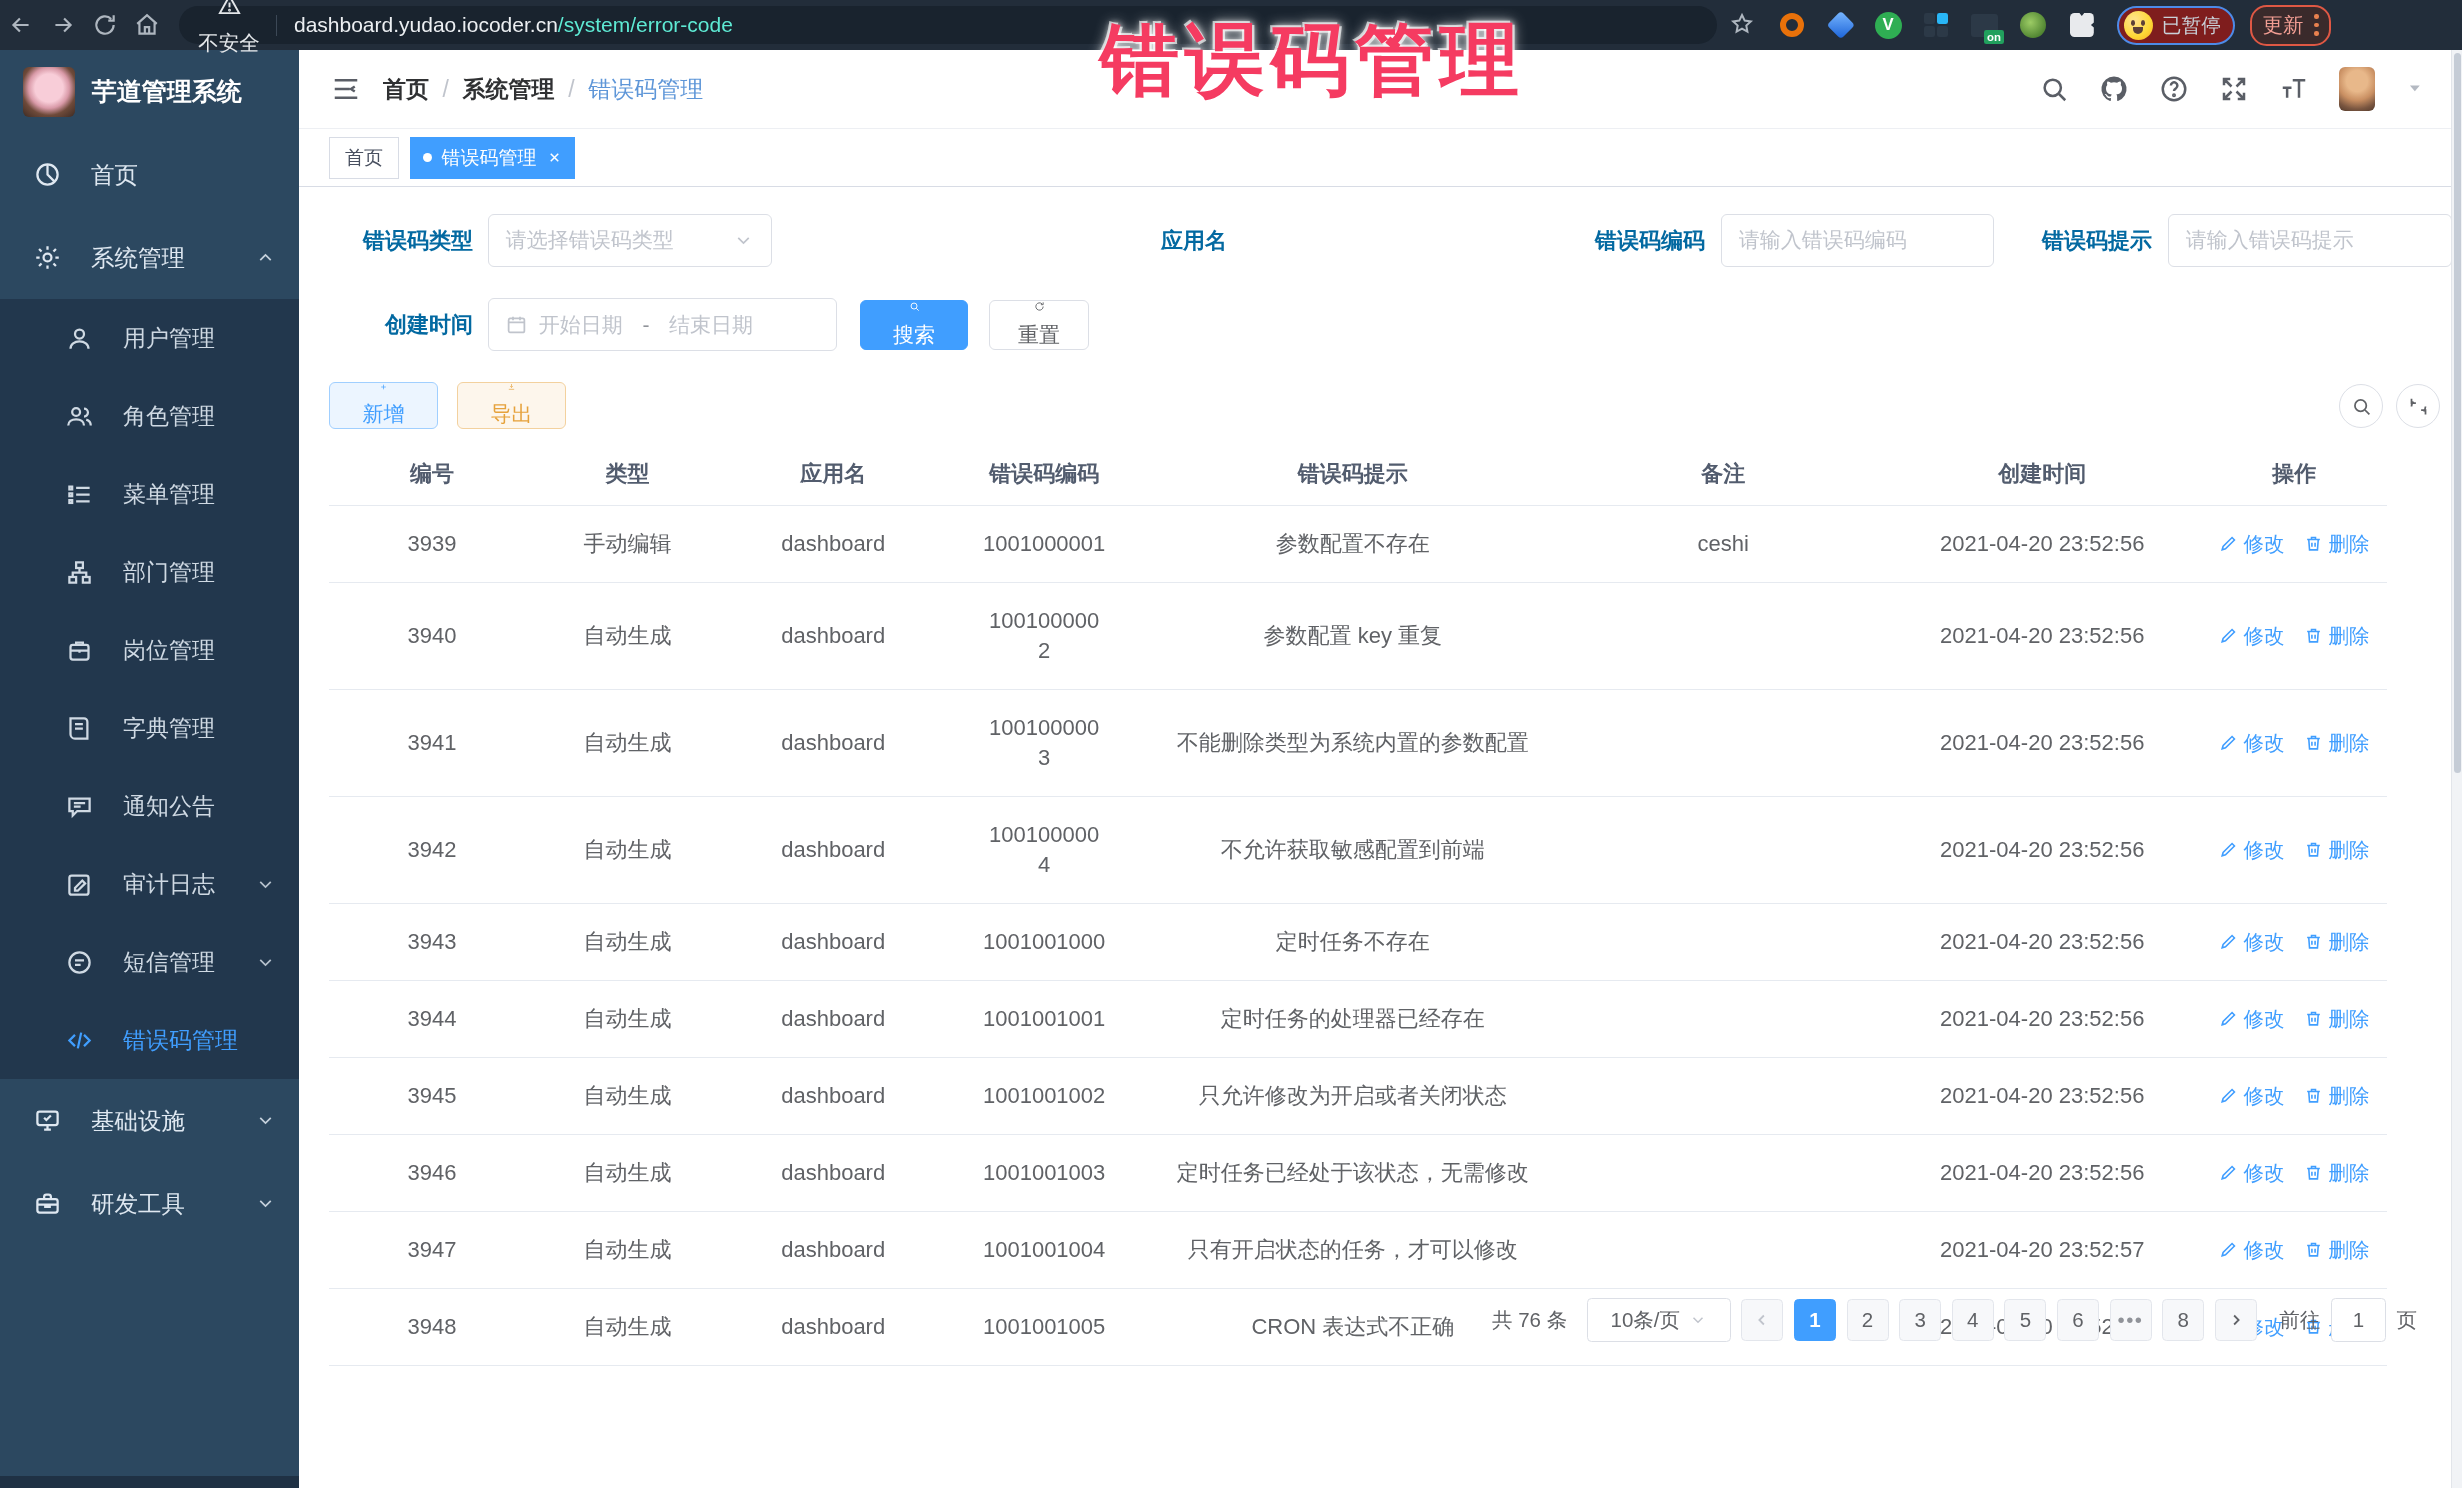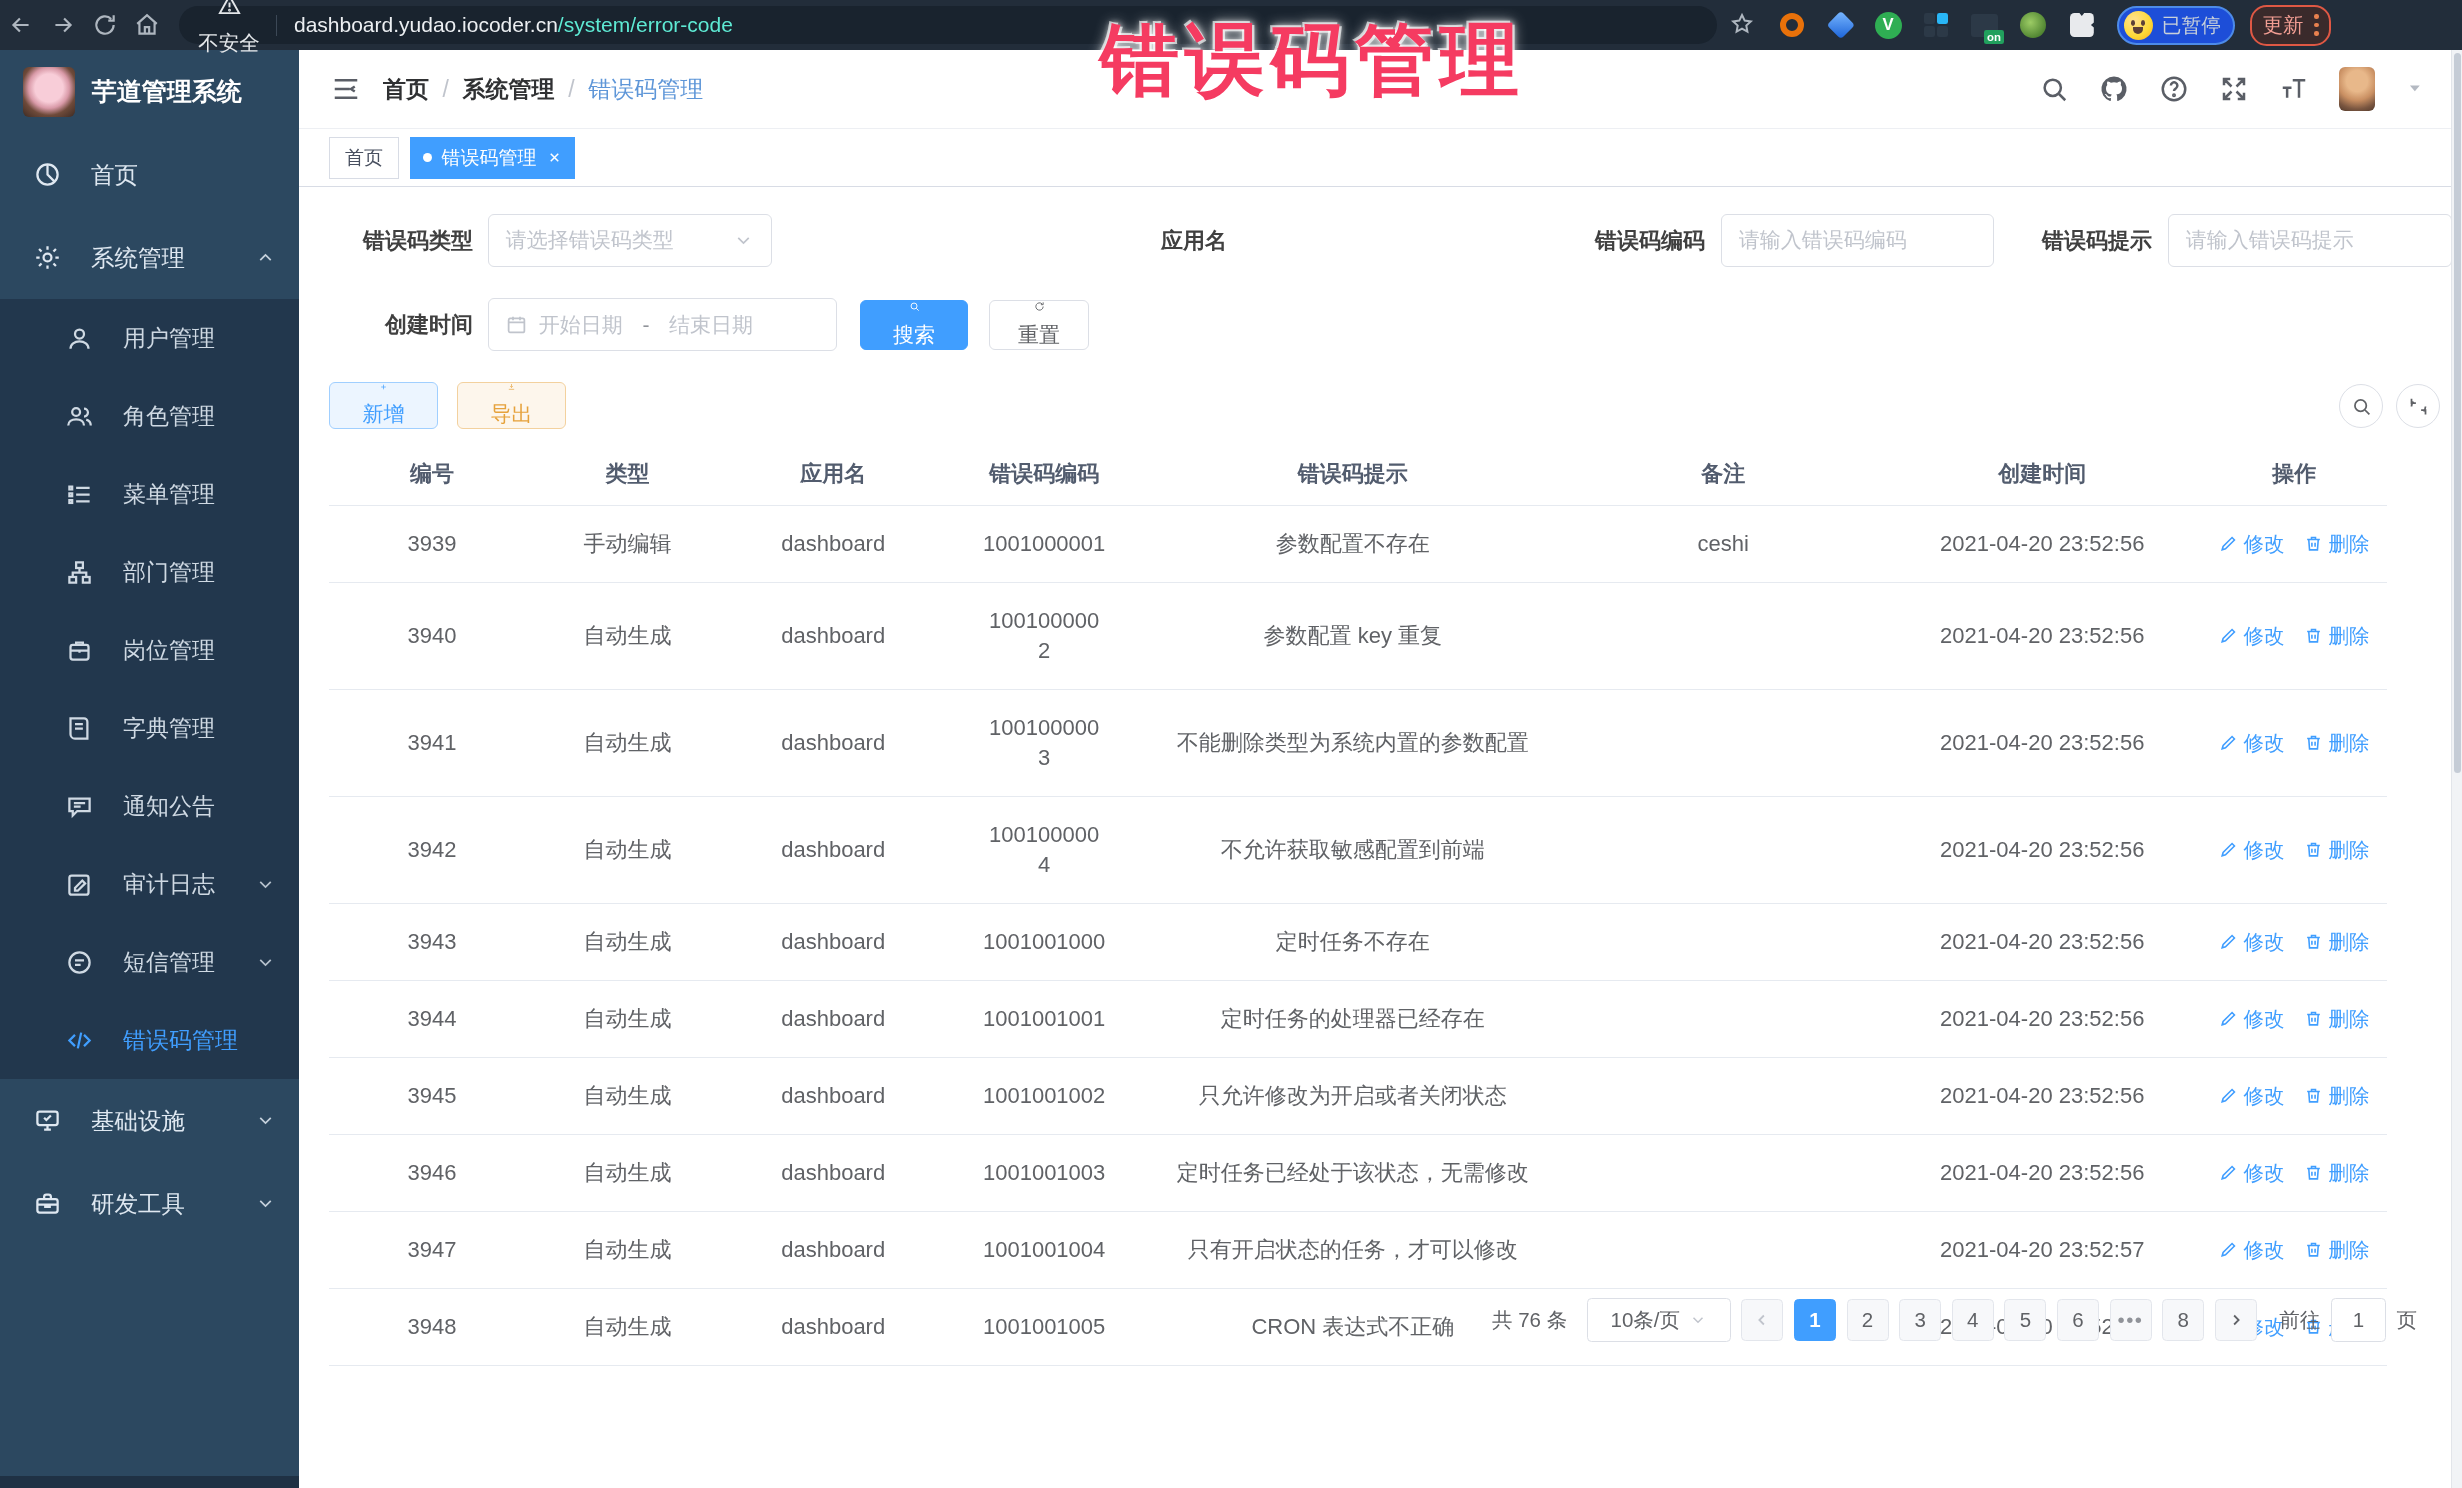--- a/index.html
+++ b/index.html
@@ -33,21 +33,21 @@
   .ext-donut{width:24px;height:24px;border:6.8px solid #e8710a;border-radius:50%;}
   .ext-gem{width:19.7px;height:19.7px;background:linear-gradient(135deg,#7ab8ff,#1a62d8);transform:rotate(45deg);border-radius:3.8px;}
   .ext-green{width:27px;height:27px;background:#2fae53;border-radius:50%;color:#fff;font-size:16.7px;font-weight:bold;display:flex;align-items:center;justify-content:center;}
   .ext-squares{width:24px;height:24px;display:grid;grid-template-columns:1fr 1fr;gap:2.3px;}
   .ext-squares i{background:#2c3947;border-radius:2.3px;}
   .ext-squares i:nth-child(2){background:#29b6f6;}
   .ext-dark{width:27px;height:23px;background:#2c3947;border-radius:3px;position:relative;}
   .ext-dark b{position:absolute;right:-6px;bottom:-7.6px;background:#21a05d;color:#fff;font-size:11.4px;font-weight:bold;padding:0.8px 3px;border-radius:2.3px;line-height:1.1;}
   .ext-key{width:26px;height:26px;background:radial-gradient(circle at 40% 40%,#9ccc65,#33691e);border-radius:50%;}
   .ext-puzzle{width:24px;height:24px;background:#e8eaed;border-radius:4.5px;clip-path:polygon(0 0,40% 0,50% 12%,60% 0,100% 0,100% 40%,88% 50%,100% 60%,100% 100%,0 100%);}
-  .profile-pill{margin-left:21px;display:flex;align-items:center;gap:9px;border:2.3px solid #4d8be8;border-radius:19.7px;padding:3px 12px 3px 4.5px;background:#1d4ed8;}
+  .profile-pill{margin-left:21px;display:flex;align-items:center;gap:9px;border:2.3px solid #4d8be8;border-radius:19.7px;padding:3px 12px 3px 4.5px;background:#7f1d1d;}
   .profile-pill .face{width:29px;height:29px;border-radius:50%;background:radial-gradient(circle at 35% 32%,#ffe082 0 10%,#fdd835 60%,#f9a825);position:relative;}
   .profile-pill .face i{position:absolute;width:4.5px;height:6px;background:#5d4037;border-radius:50%;top:9px;left:6.8px;}
   .profile-pill .face i+i{left:16.7px;}
   .profile-pill .face u{position:absolute;width:10.6px;height:6.8px;background:#5d4037;border-radius:0 0 7.6px 7.6px;left:9px;top:16.7px;}
   .profile-pill span{color:#c9d1d9;font-size:19.7px;}
   .update-pill{margin-left:15px;display:flex;align-items:center;gap:10.6px;border:2.3px solid #df5844;border-radius:16.7px;padding:4.5px 10.6px;background:#3a2a2b;}
   .update-pill span{color:#f29e93;font-size:20.5px;}
   .update-pill .dots{display:flex;flex-direction:column;gap:3.8px;}
   .update-pill .dots i{width:4.5px;height:4.5px;border-radius:50%;background:#e8814f;}
 
@@ -90,21 +90,21 @@
   .tags-bar{height:58px;display:flex;align-items:center;gap:10.6px;padding:0 30px;border-bottom:0.8px solid #d8dce5;box-shadow:0 1.5px 4.5px rgba(0,0,0,.04);}
   .tag{height:42px;display:flex;align-items:center;padding:0 15px;border:0.8px solid #d8dce5;background:#fff;color:#495060;font-size:19px;cursor:pointer;}
   .tag.active{background:var(--blue);border-color:var(--blue);color:#fff;padding:0 12px;}
   .tag .dot{width:9.8px;height:9.8px;border-radius:50%;background:#fff;margin-right:9px;}
   .tag .close{margin-left:10.6px;font-size:18px;display:flex;}
   .tag .close svg{width:15px;height:15px;}
 
   .content{position:absolute;left:0;top:137px;width:2152px;height:1301px;background:#fff;}
 
   
-  .f-label{position:absolute;height:53px;line-height:53px;font-size:22px;font-weight:600;color:#404040;text-align:right;}
+  .f-label{position:absolute;height:53px;line-height:53px;font-size:22px;font-weight:600;color:#0369a1;text-align:right;}
   .f-ctl{position:absolute;height:53px;border:0.8px solid var(--border);border-radius:6px;background:#fff;display:flex;align-items:center;padding:0 16.7px;font-size:21px;color:var(--ph);}
   .f-ctl input{border:none;outline:none;width:100%;font-size:21px;color:#606266;font-family:inherit;}
   .f-ctl input::placeholder{color:var(--ph);}
   .f-ctl .chev{margin-left:auto;color:#c0c4cc;display:flex;}
   .f-ctl .chev svg,.f-ctl .cal svg{width:21px;height:21px;}
   .f-ctl .cal{color:#c0c4cc;margin-right:12px;display:flex;}
   .date-sep{margin:0 19.7px;color:#909399;}
   .btn{position:absolute;height:50px;border-radius:6px;display:flex;align-items:center;justify-content:center;gap:9px;font-size:21px;cursor:pointer;border:0.8px solid transparent;flex-direction:column;}
   .btn svg{width:21px;height:21px;}
   .btn-primary{background:var(--blue);color:#fff;border-color:var(--blue);}

